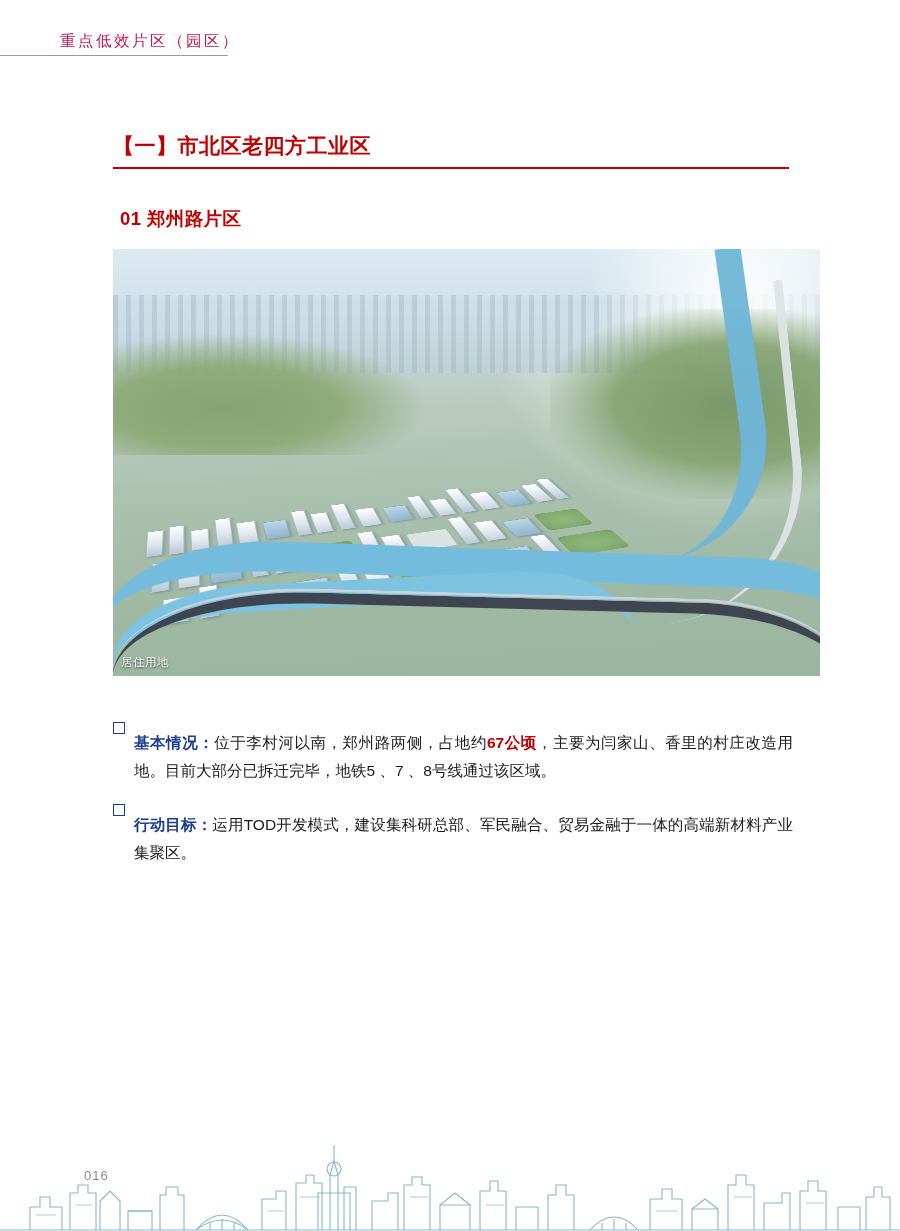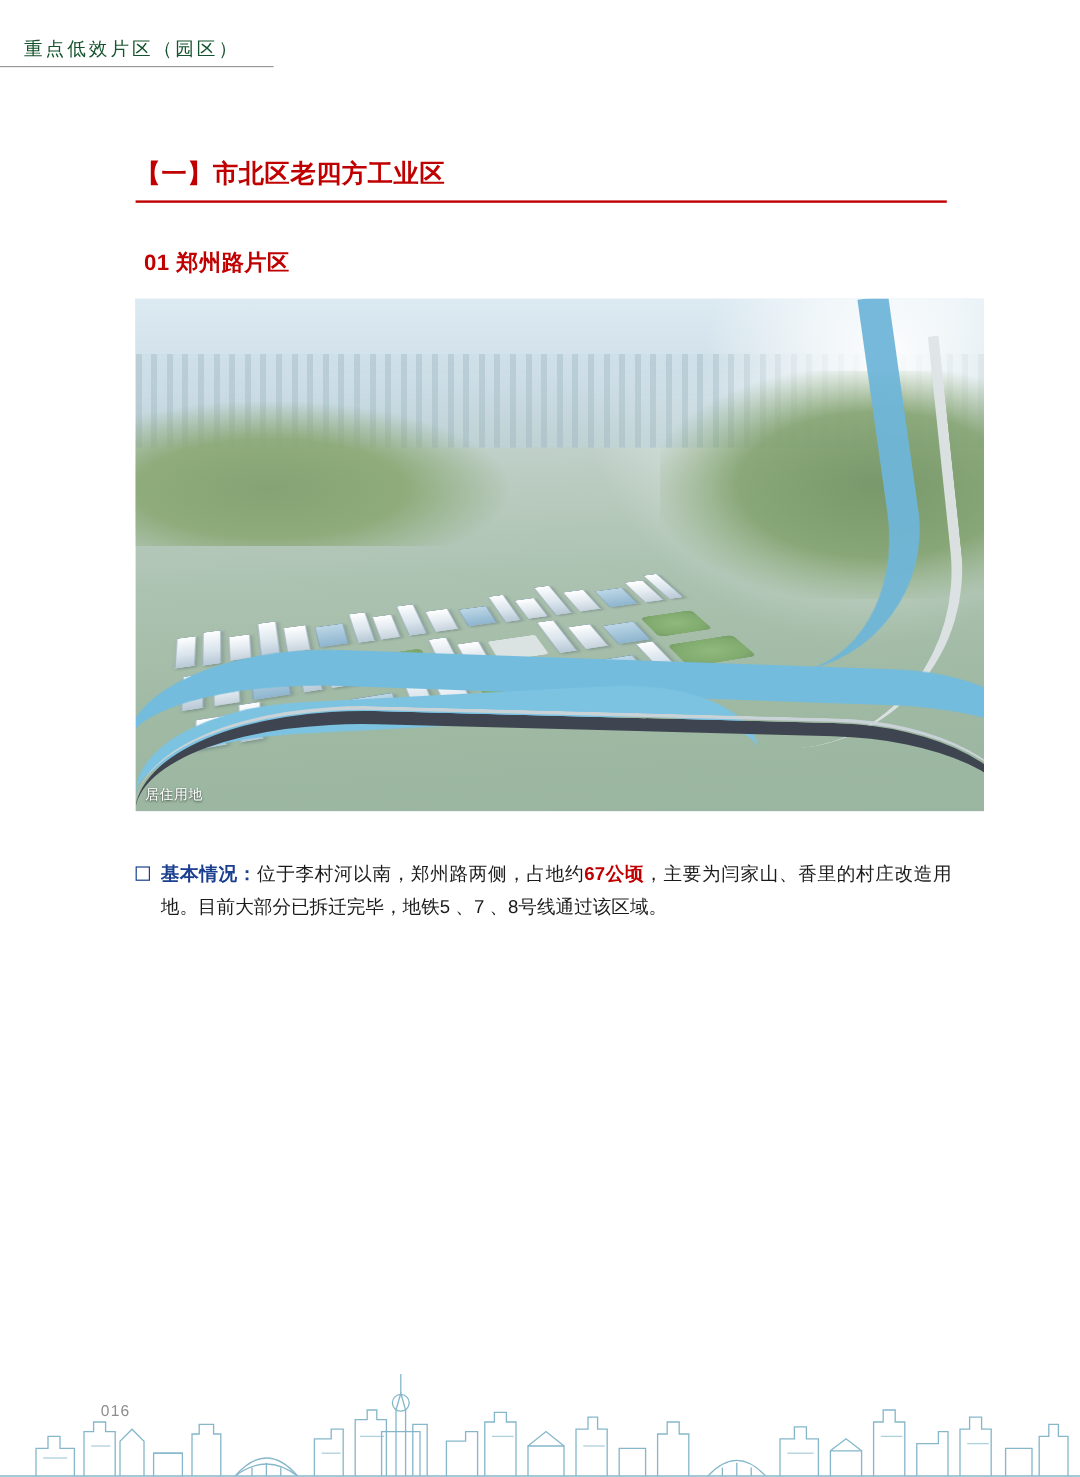--- a/index.html
+++ b/index.html
@@ -21,24 +21,25 @@
     top: 26px;
     left: 0;
     width: 228px;
     height: 30px;
     display: flex;
     align-items: center;
     box-sizing: border-box;
   }
   .header-label {
     font-size: 15.5px;
-    color: #14532d;
+    color: #be185d;
     letter-spacing: 2.5px;
     padding-left: 20px;
     white-space: nowrap;
+    margin-left: 40px;
   }
   .header-rule {
     position: absolute;
     top: 55px;
     left: 0;
     width: 228px;
     height: 1px;
     background: #9a9a9a;
   }
 
@@ -241,20 +242,21 @@
     border: 1.6px solid #1a3f8f;
     margin-top: 7px;
     margin-right: 9px;
   }
   .bullet-text {
     flex: 1 1 auto;
     font-size: 15.5px;
     line-height: 1.78;
     color: #1b1b1b;
     text-align: justify;
+    margin-top: 14px;
   }
   .lbl {
     color: #1a3f8f;
     font-weight: bold;
   }
   .em-red {
     color: #c00000;
     font-weight: bold;
   }
   .em-blue {
@@ -364,20 +366,26 @@
 <div class="bullets">
 
   <div class="bullet-row">
     <span class="bullet-mark"></span>
     <div class="bullet-text">
       <span class="lbl">基本情况：</span><span>位于李村河以南，郑州路两侧，占地约</span><span class="em-red">67公顷</span><span>，主要为闫家山、香里的村庄改造用地。目前大部分已拆迁完毕，地铁5 、7 、8号线通过该区域。</span>
     </div>
   </div>
 
 
+  <div class="bullet-row">
+    <span class="bullet-mark"></span>
+    <div class="bullet-text">
+      <span class="lbl">行动目标：</span><span>运用TOD开发模式，建设集科研总部、军民融合、贸易金融于一体的高端新材料产业集聚区。</span>
+    </div>
+  </div>
 
 
 </div>
 
 <div class="page-number">016</div>
 <div class="footer">
   <svg width="900" height="96" viewBox="0 0 900 96">
     <g stroke="#7fb3c8" stroke-width="1.1" fill="none" opacity="0.95">
 
       <line x1="0" y1="95" x2="900" y2="95"></line>

